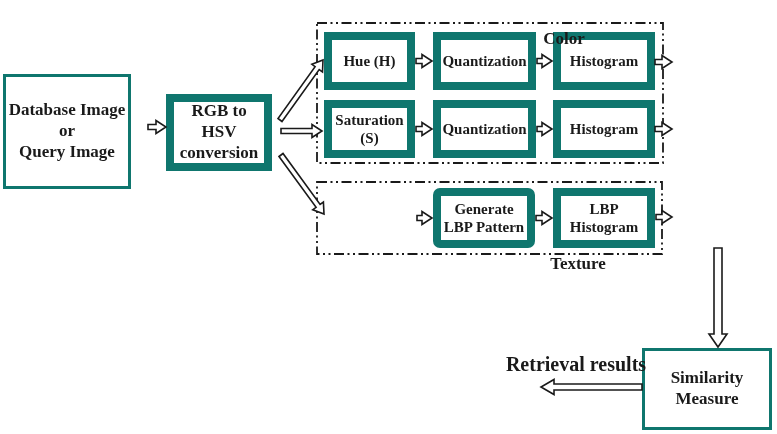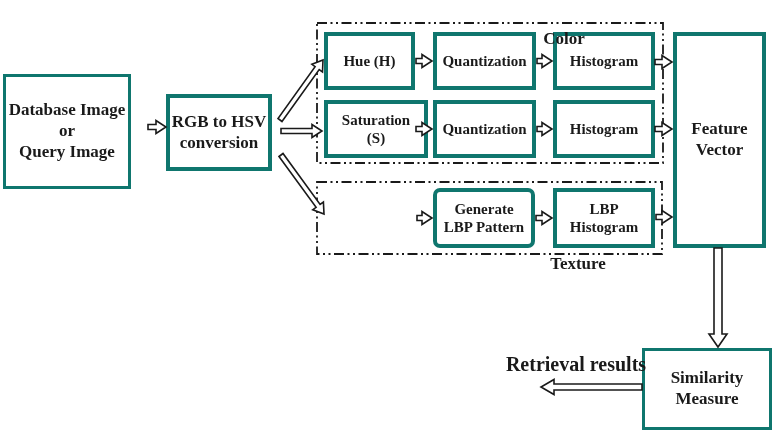--- a/index.html
+++ b/index.html
@@ -8,37 +8,37 @@
     width: 777px;
     height: 434px;
     background: #ffffff;
     font-family: "Liberation Serif", "DejaVu Serif", serif;
     color: #1a1a1a;
     overflow: hidden;
   }
   .node {
     position: absolute;
     box-sizing: border-box;
-    border: 4px solid #0f766e;
+    border: 8px solid #0f766e;
     background: #ffffff;
     display: flex;
     align-items: center;
     justify-content: center;
     text-align: center;
     font-weight: bold;
     z-index: 1;
   }
   .node-label { white-space: pre-line; line-height: 1.22; }
 
   .node-database   { left: 3px;   top: 74px;  width: 128px; height: 115px; border-width: 3px; font-size: 17px; }
   .node-rgb        { left: 166px; top: 94px;  width: 106px; height: 77px;  font-size: 17px; }
   .node-hue        { left: 324px; top: 32px;  width: 91px;  height: 58px;  font-size: 15px; }
   .node-quant1     { left: 433px; top: 32px;  width: 103px; height: 58px;  font-size: 15px; }
   .node-hist1      { left: 553px; top: 32px;  width: 102px; height: 58px;  font-size: 15px; }
-  .node-saturation { left: 324px; top: 100px; width: 104px;  height: 58px;  font-size: 15px; }
+  .node-saturation { left: 324px; top: 100px; width: 91px;  height: 58px;  font-size: 15px; }
   .node-quant2     { left: 433px; top: 100px; width: 103px; height: 58px;  font-size: 15px; }
   .node-hist2      { left: 553px; top: 100px; width: 102px; height: 58px;  font-size: 15px; }
   .node-value      { left: 324px; top: 188px; width: 92px;  height: 60px;  font-size: 15px; }
   .node-genlbp     { left: 433px; top: 188px; width: 102px; height: 60px;  font-size: 15px; border-radius: 7px; }
   .node-lbphist    { left: 553px; top: 188px; width: 102px; height: 60px;  font-size: 15px; }
   .node-fv         { left: 673px; top: 32px;  width: 93px;  height: 216px; font-size: 17px; }
   .node-sim        { left: 642px; top: 348px; width: 130px; height: 82px;  border-width: 3px; font-size: 17px; align-items: center; }
 
   .group-label {
     position: absolute;
@@ -109,24 +109,20 @@
 
   <div class="node node-genlbp">
     <span class="node-label">Generate
 LBP Pattern</span>
   </div>
   <div class="node node-lbphist">
     <span class="node-label">LBP
 Histogram</span>
   </div>
 
-  <div class="node node-fv">
-    <span class="node-label">Feature
-Vector</span>
-  </div>
 
   <div class="node node-sim">
     <span class="node-label">Similarity
 Measure</span>
   </div>
 
   <svg class="wires" width="777" height="434" viewBox="0 0 777 434">
     <rect class="group-border" x="317" y="23" width="346" height="140"></rect>
     <rect class="group-border" x="317" y="182" width="345" height="72"></rect>
 

